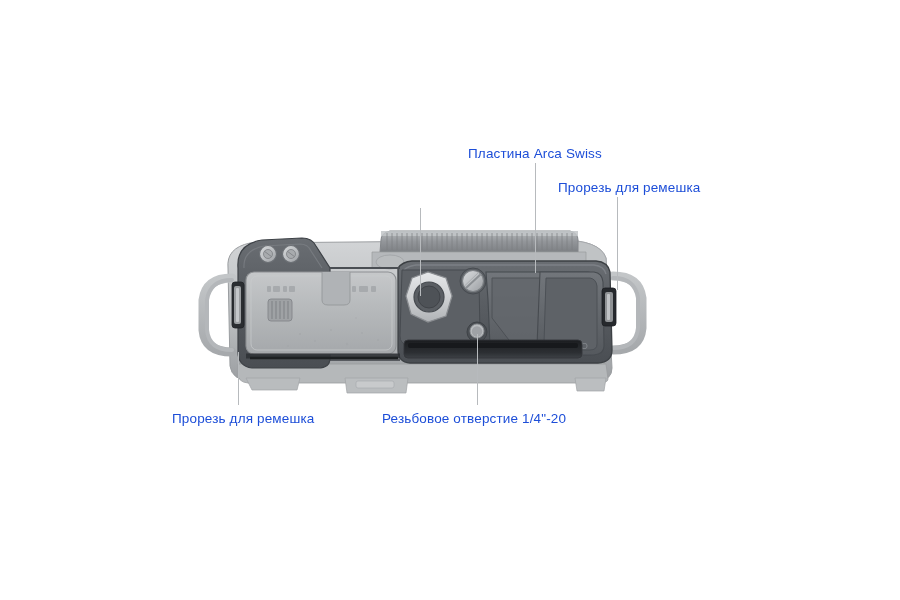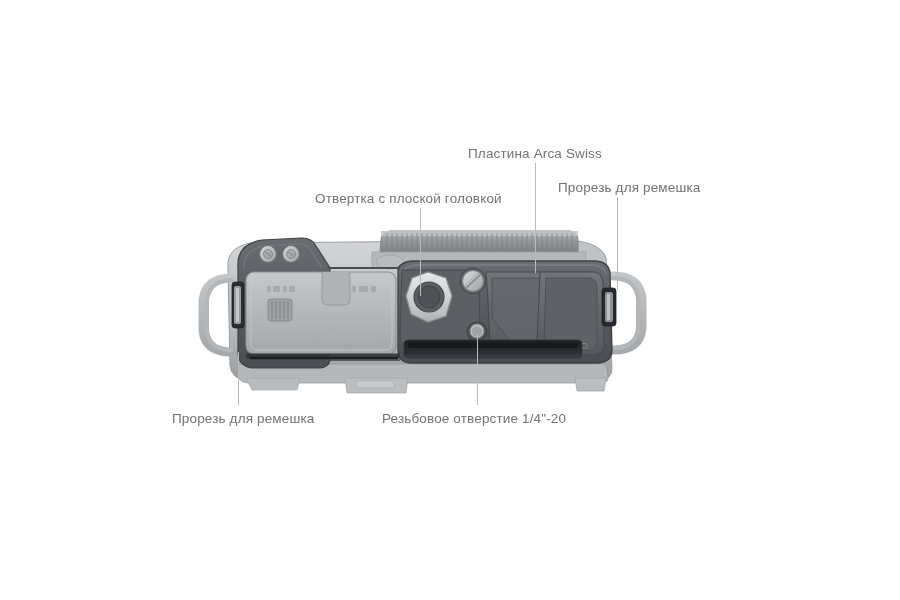--- a/index.html
+++ b/index.html
@@ -16,21 +16,21 @@
   #stage {
     position: relative;
     width: 900px;
     height: 600px;
     background: #ffffff;
   }
   .callout {
     position: absolute;
     font-family: "Liberation Sans", sans-serif;
     font-size: 13.5px;
-    color: #737373;
+    color: #1d4ed8;
     white-space: nowrap;
     letter-spacing: 0.15px;
     line-height: 1;
   }
   .leader {
     position: absolute;
     width: 1px;
     background: #b7babd;
   }
   #diagram {
@@ -274,18 +274,17 @@
 
   </svg>
 
   <div class="leader" style="left:535px; top:163px; height:110px;"></div>
   <div class="leader" style="left:420px; top:208px; height:88px;"></div>
   <div class="leader" style="left:617px; top:197px; height:93px;"></div>
   <div class="leader" style="left:238px; top:352px; height:53px;"></div>
   <div class="leader" style="left:477px; top:334px; height:71px;"></div>
 
   <div class="callout" style="left:468px; top:147px;">Пластина Arca Swiss</div>
-  <div class="callout" style="left:315px; top:192px;">Отвертка с плоской головкой</div>
   <div class="callout" style="left:558px; top:181px;">Прорезь для ремешка</div>
   <div class="callout" style="left:172px; top:412px;">Прорезь для ремешка</div>
   <div class="callout" style="left:382px; top:412px;">Резьбовое отверстие 1/4"-20</div>
 
 </div>
 
 </body></html>

